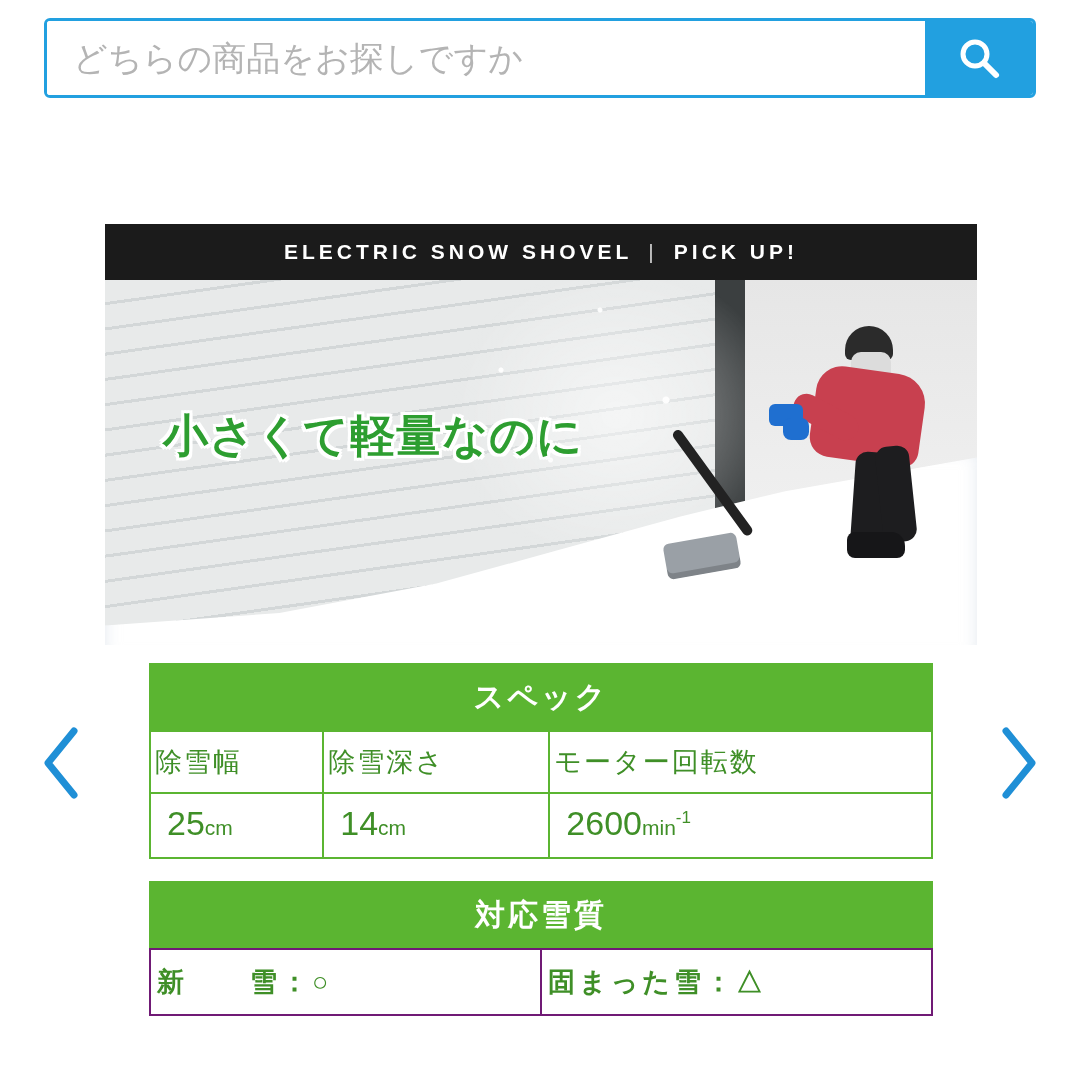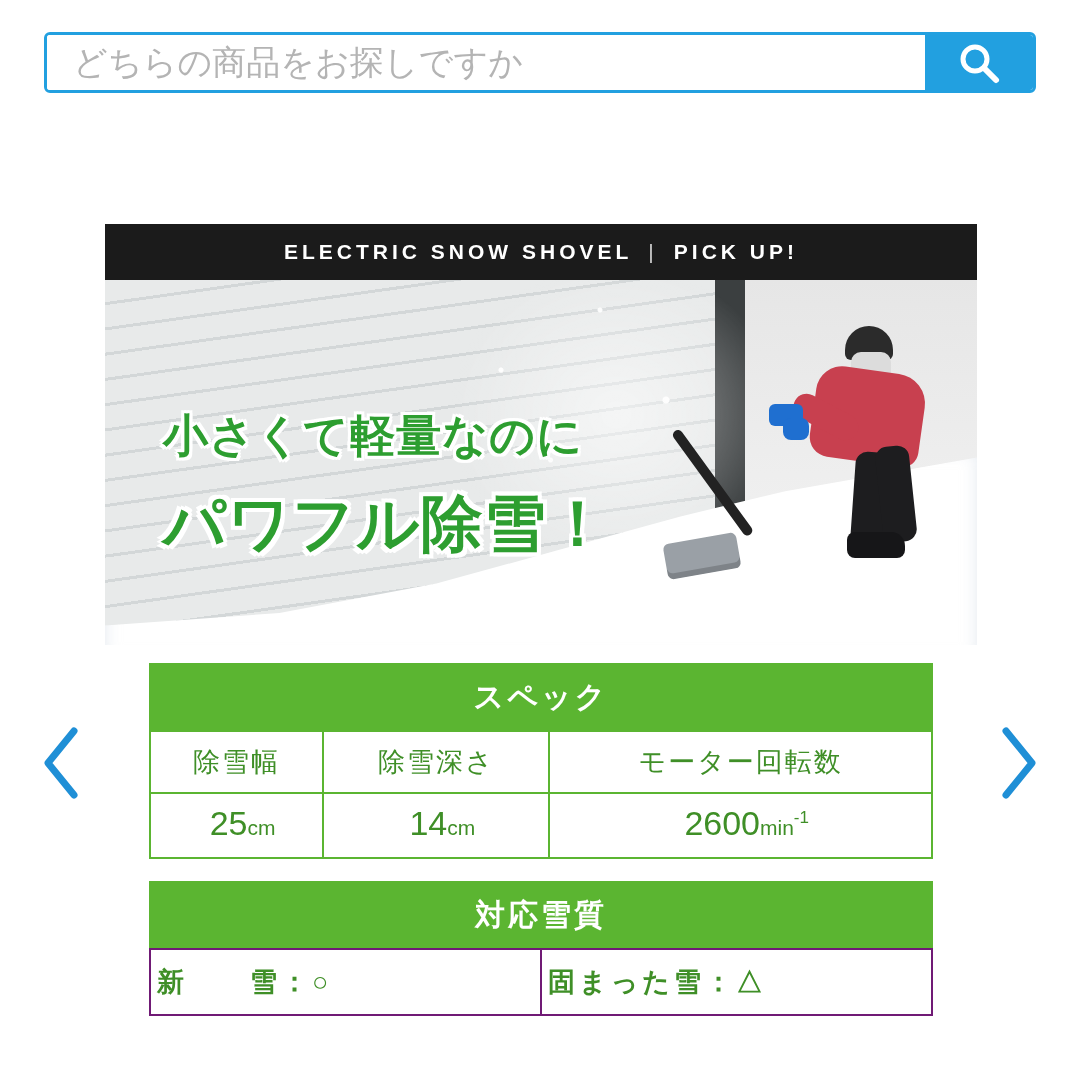--- a/index.html
+++ b/index.html
@@ -12,23 +12,23 @@
     height: 1080px;
     font-family: "Liberation Sans", sans-serif;
     overflow: hidden;
     position: relative;
   }
 
   
   .search-wrap {
     position: absolute;
     left: 44px;
-    top: 32px;
+    top: 18px;
     width: 992px;
-    height: 61px;
+    height: 80px;
     box-sizing: border-box;
     border: 3px solid #22a0e0;
     border-radius: 6px;
     display: flex;
     align-items: stretch;
     background: #ffffff;
     overflow: hidden;
   }
   .search-input {
     flex: 1 1 auto;
@@ -204,21 +204,20 @@
     border-bottom: none;
   }
   .spec-table {
     width: 100%;
     border-collapse: collapse;
     background: #ffffff;
     border: 2px solid #5bb531;
   }
   .spec-table td {
     border: 2px solid #5bb531;
-    text-align: center;
     color: #3f8f27;
     padding: 10px 4px;
   }
   .spec-head-row td {
     font-size: 27px;
     letter-spacing: 2px;
     padding: 12px 4px;
   }
   .spec-val-row td {
     font-size: 34px;
@@ -293,21 +292,20 @@
       <div class="p-arm"></div>
       <div class="p-leg1"></div>
       <div class="p-leg2"></div>
       <div class="p-boot"></div>
       <div class="tool-grip"></div>
       <div class="p-glove"></div>
     </div>
 
     <div class="hero-copy">
       <div class="hero-line1">小さくて軽量なのに</div>
-      <div class="hero-line2">パワフル除雪！</div>
     </div>
   </div>
 
   <div class="tables">
 
     <div class="panel">
       <div class="panel-head">スペック</div>
       <table class="spec-table">
         <tbody>
             <tr class="spec-head-row">

